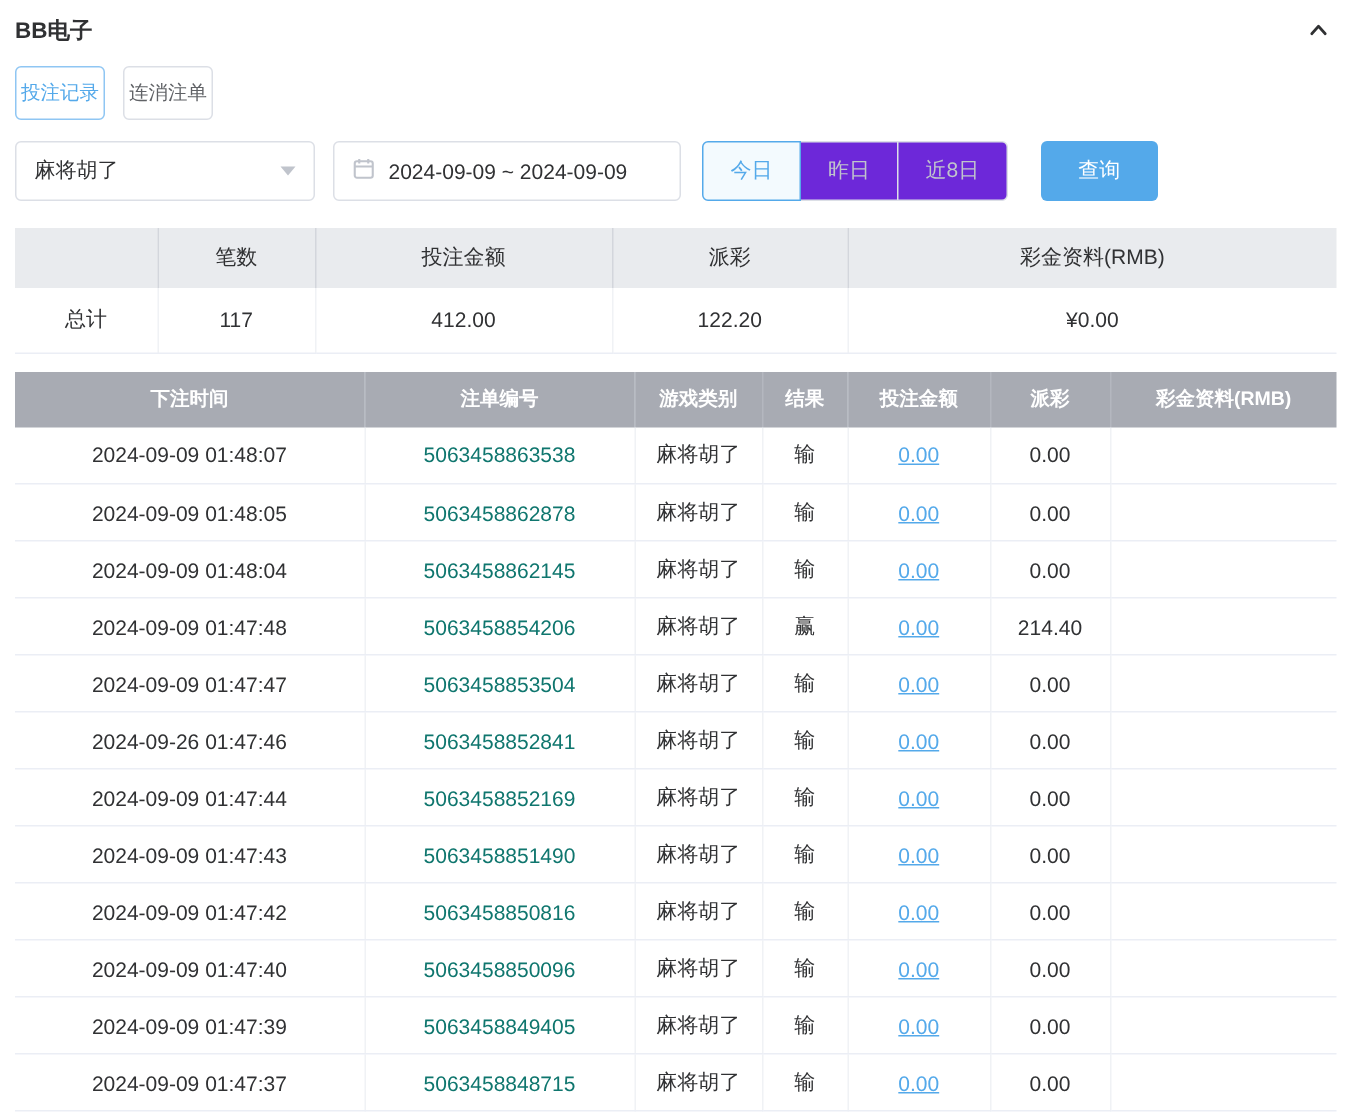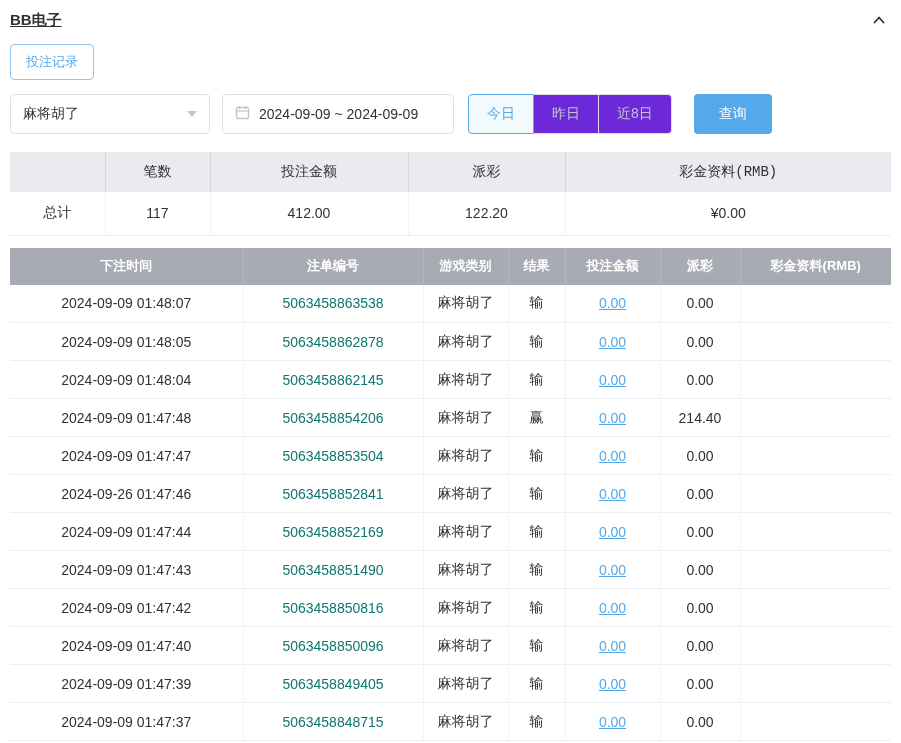--- a/index.html
+++ b/index.html
@@ -7,27 +7,27 @@
   body {
     width: 901px; height: 743px; overflow: hidden;
     background: #ffffff;
     font-family: "Liberation Sans", sans-serif;
     font-size: 14px; color: #303133;
   }
   .page { padding: 0 10px; }
 
   
   .panel-header { display:flex; justify-content:space-between; align-items:center; height:40px; }
-  .panel-title { font-weight:bold; font-size:15px; color:#303133;text-decoration:underline; }
+  .panel-title { font-weight:bold; font-size:15px; color:#303133; }
   .chevron-btn { background:none; border:none; padding:4px; cursor:pointer; line-height:0; }
 
   
   .tabs { display:flex; gap:12px; margin:4px 0 14px; }
   .tab {
-    padding:8px 15px; border:1px solid #dcdfe6; border-radius:4px;
+    padding:8px 3px; border:1px solid #dcdfe6; border-radius:4px;
     background:#fff; color:#606266; font-size:13px; cursor:pointer;
     font-family:inherit;
   }
   .tab.active { border-color:#8fc6f3; color:#54a9ea; }
 
   
   .filter-row { display:flex; align-items:center; margin-bottom:18px; }
   .select {
     width:200px; height:40px; border:1px solid #dcdfe6; border-radius:4px;
     display:flex; align-items:center; justify-content:space-between;
@@ -55,21 +55,21 @@
     height:40px; width:78px; margin-left:22px;
     background:#54a9ea; color:#fff; border:none; border-radius:4px;
     font-size:14px; cursor:pointer; font-family:inherit;
   }
 
   
   table { border-collapse:collapse; width:100%; table-layout:fixed; }
   .summary-table { margin-bottom:12px; }
   .summary-table th {
     background:#e9ebee; height:40px; font-weight:normal; color:#303133;
-    border-right:1px solid #d3d6dc; text-align:center; font-size:14px;font-family:Liberation Mono, monospace;
+    border-right:1px solid #d3d6dc; text-align:center; font-size:14px;
   }
   .summary-table th:last-child { border-right:none; }
   .summary-table td {
     height:43px; text-align:center; border-bottom:1px solid #ebeef5;
     border-right:1px solid #f0f2f5; font-size:14px;
   }
   .summary-table td:last-child { border-right:none; }
 
   
   .main-table thead th {
@@ -97,20 +97,21 @@
       <span>
         <svg width="16" height="16" viewBox="0 0 16 16">
             <polyline points="3.5,10.5 8,5.5 12.5,10.5" fill="none" stroke="#303133" stroke-width="1.8" stroke-linecap="round" stroke-linejoin="round"></polyline>
           </svg>
       </span>
     </button>
   </div>
 
   <div class="tabs">
     <button class="tab active">投注记录</button>
+    <button class="tab">连消注单</button>
   </div>
 
   <div class="filter-row">
     <div class="select">
       <span>麻将胡了</span>
       <span class="caret-down"></span>
     </div>
     <div class="date-input">
       <span>
         <svg width="15" height="15" viewBox="0 0 15 15">

